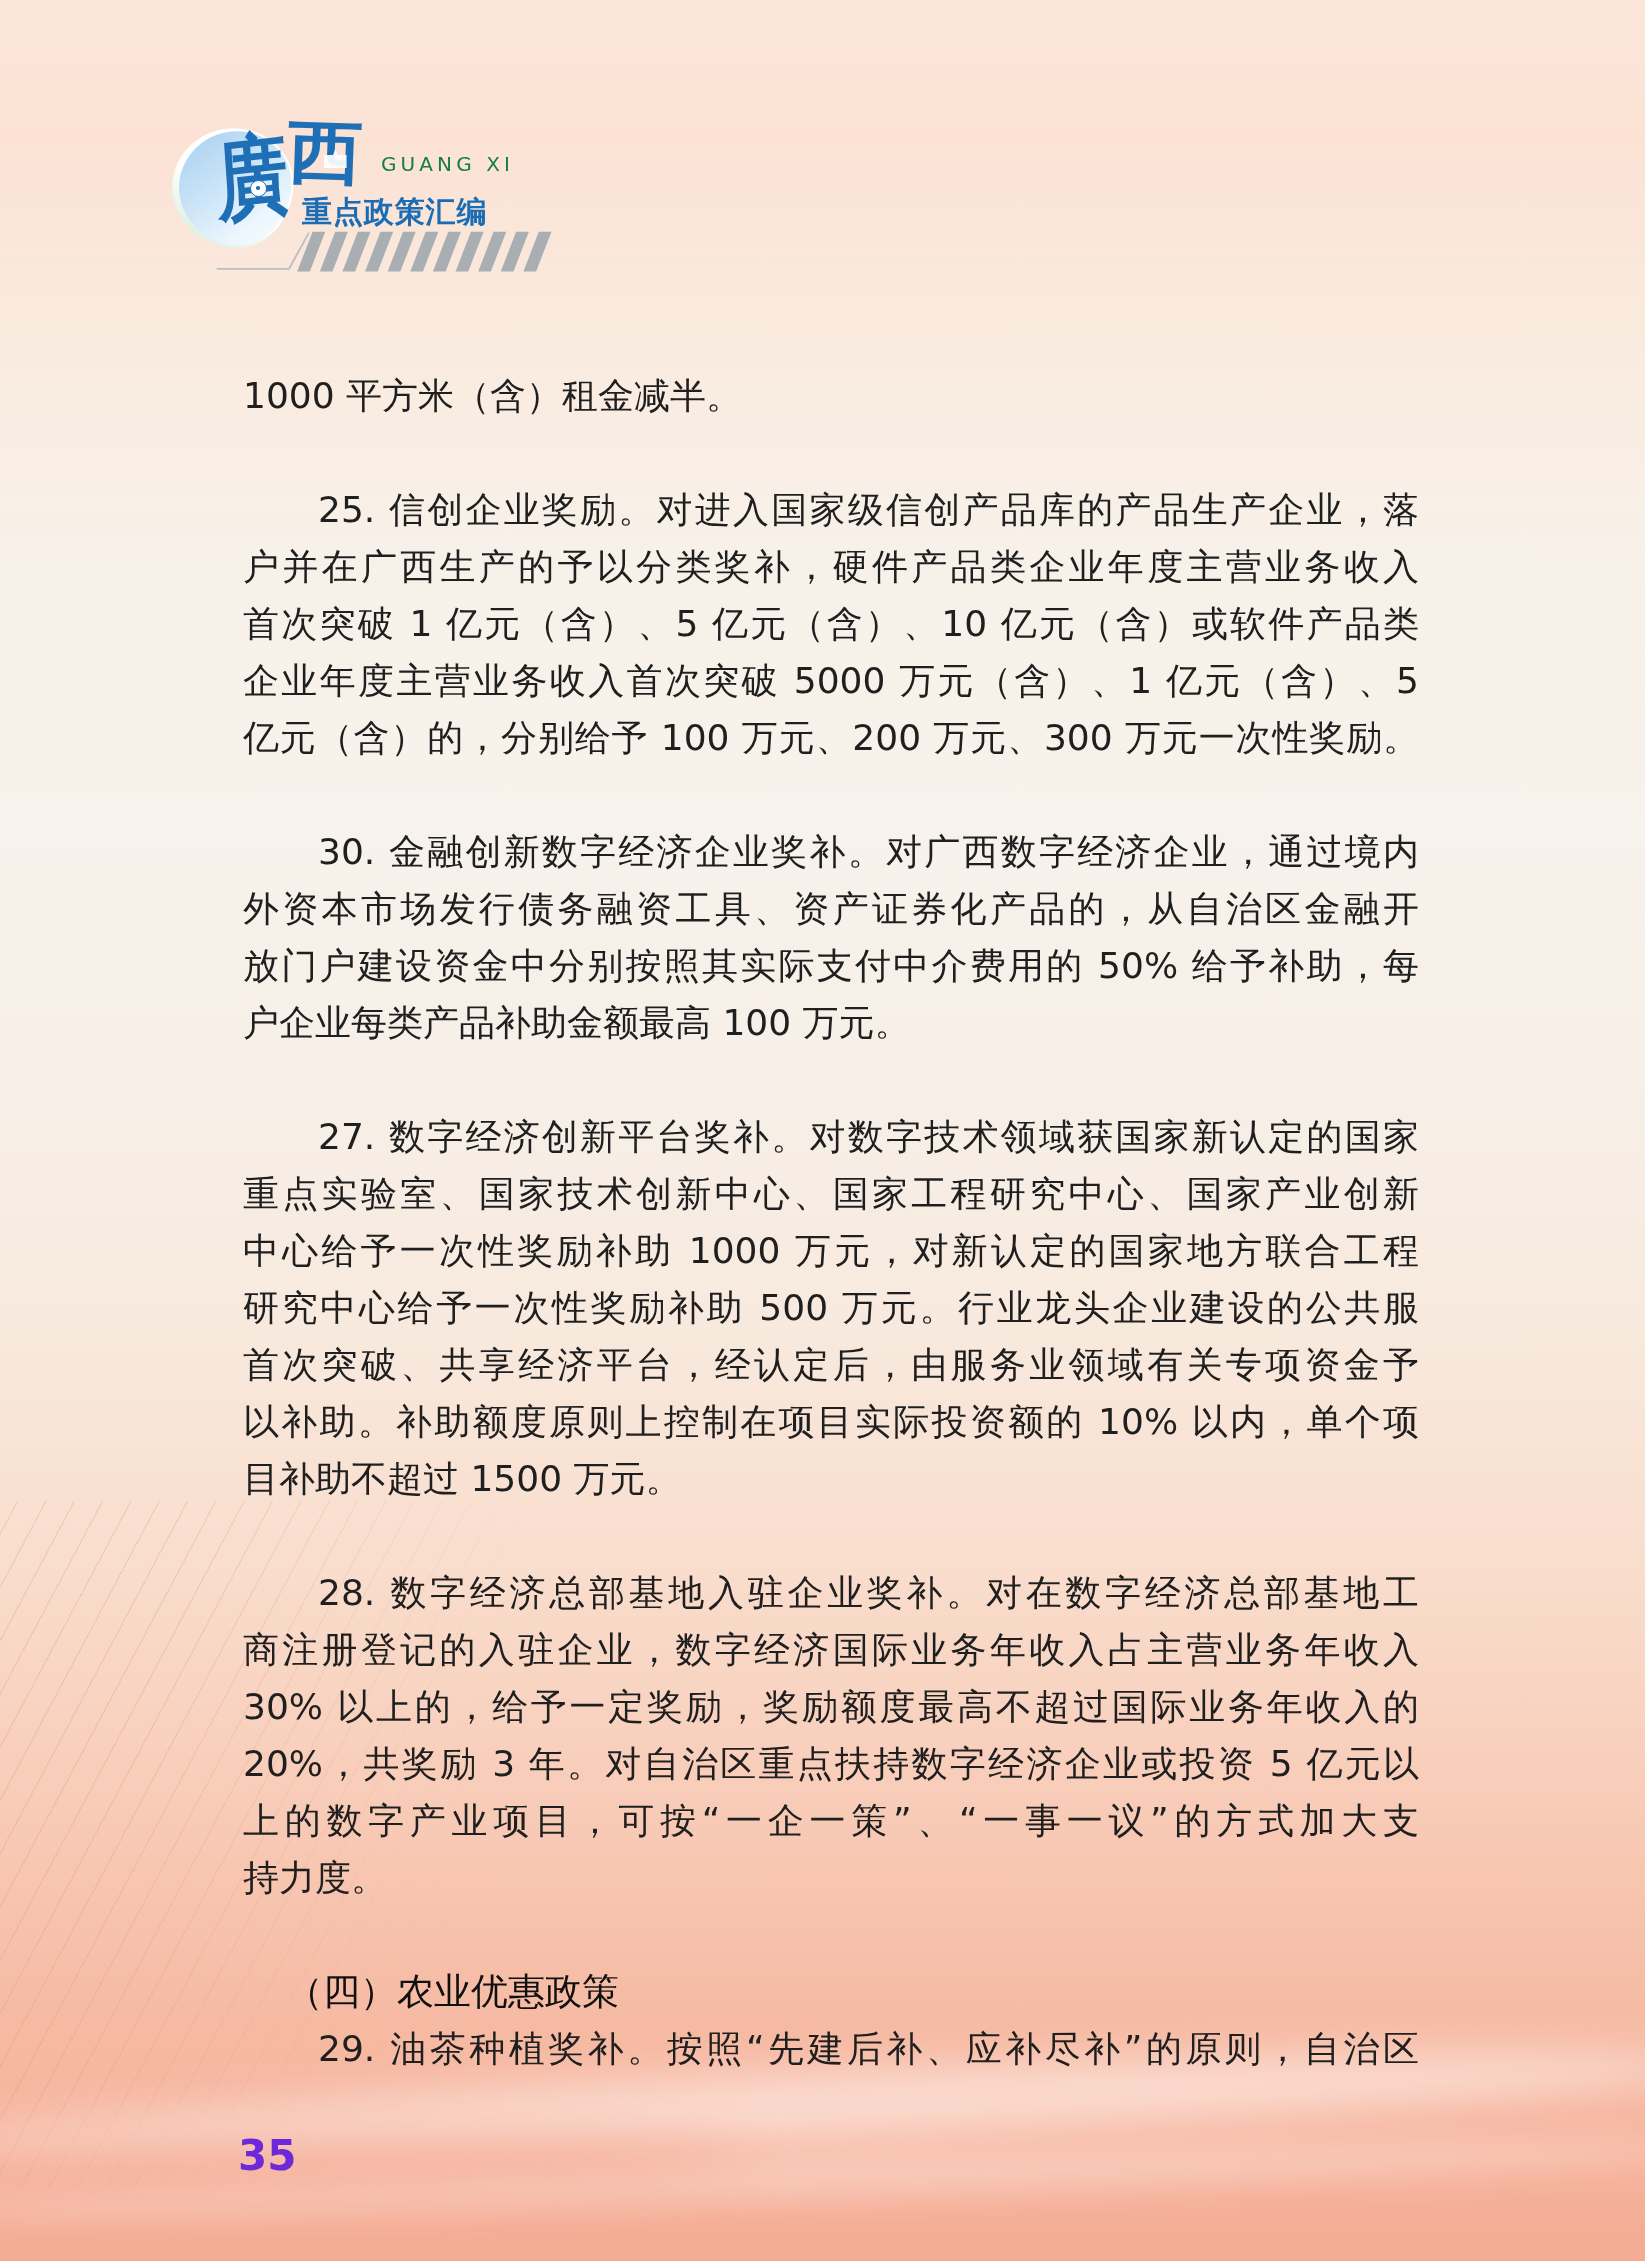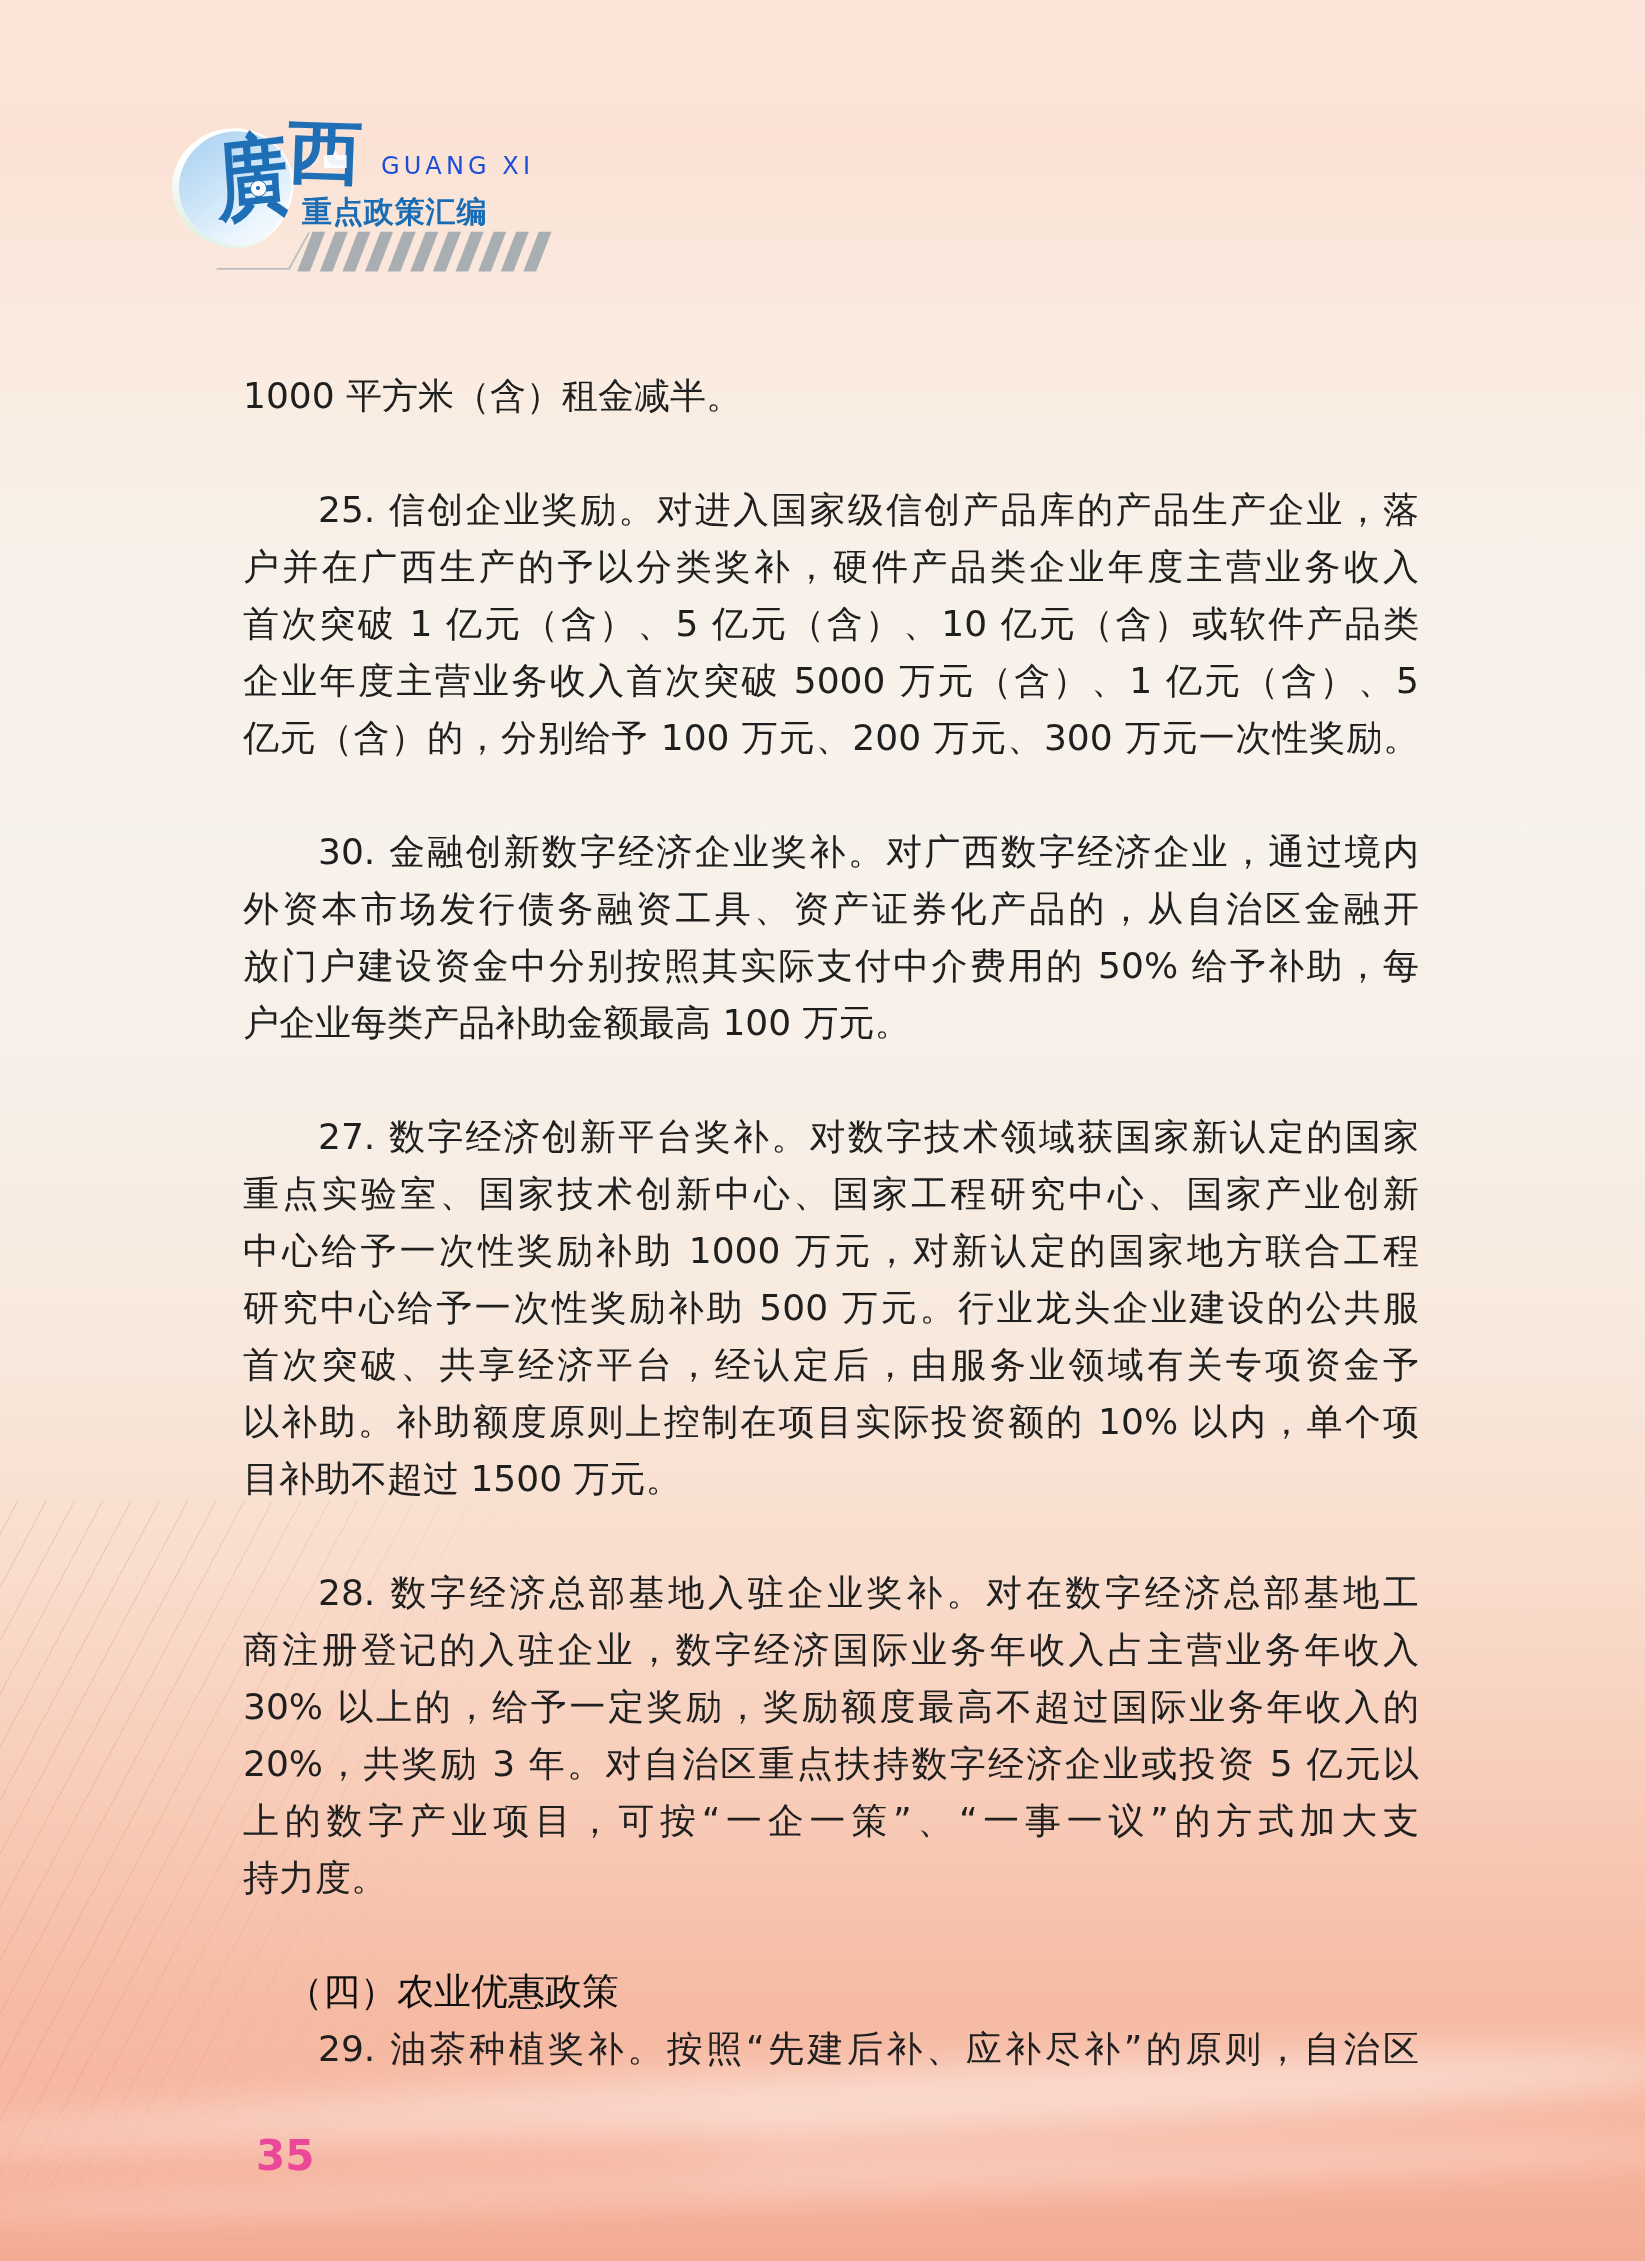--- a/index.html
+++ b/index.html
@@ -60,22 +60,22 @@
     background:rgba(255,255,255,.92);
     clip-path:polygon(50% 0,60% 32%,100% 32%,100% 100%,0 100%,0 32%,40% 32%);
   }
   .logo .emblem{
     position:absolute;left:250px;top:180px;width:17px;height:17px;border-radius:50%;
     background:#ffffff;border:1.8px solid #1e6fb5;box-sizing:border-box;
   }
   .logo .emblem::after{content:"";position:absolute;left:5px;top:5px;width:3.6px;height:3.6px;
     border-radius:50%;background:#1e6fb5;}
   .logo .latin{
-    position:absolute;left:381px;top:152px;font-size:24px;letter-spacing:4.1px;
-    color:#1d4ed8;font-weight:500;white-space:nowrap;
+    position:absolute;left:381px;top:152px;font-size:20px;letter-spacing:4.1px;
+    color:#15803d;font-weight:500;white-space:nowrap;
   }
   .logo .subtitle{
     position:absolute;left:302px;top:192px;font-size:30px;letter-spacing:0.9px;
     color:#1a6cb4;font-weight:800;white-space:nowrap;
   }
   .logo .stripes-svg{position:absolute;left:204px;top:227px;}
 
   
   .content{
     position:absolute;left:243px;top:367px;width:1176px;
@@ -84,22 +84,22 @@
   .para{margin:0;}
   .para.gap{margin-top:57px;}
   .line{text-align:justify;text-align-last:justify;}
   .line.short{text-align-last:left;}
   .p-first{text-indent:75px;}
   .heading{
     margin-top:57px;font-size:37px;font-weight:400;color:#101010;
     text-indent:43px;text-align:left;text-align-last:left;
   }
   .page-num{
-    position:absolute;left:256px;top:2131px;
-    font-size:42px;font-weight:700;color:#ec4899;
+    position:absolute;left:238px;top:2131px;
+    font-size:42px;font-weight:700;color:#6d28d9;
   }
 </style>
 </head>
 <body>
 
 <div class="texture-lines"></div>
 <div class="streak streak-a"></div>
 <div class="streak streak-b"></div>
 <div class="streak streak-c"></div>
 

